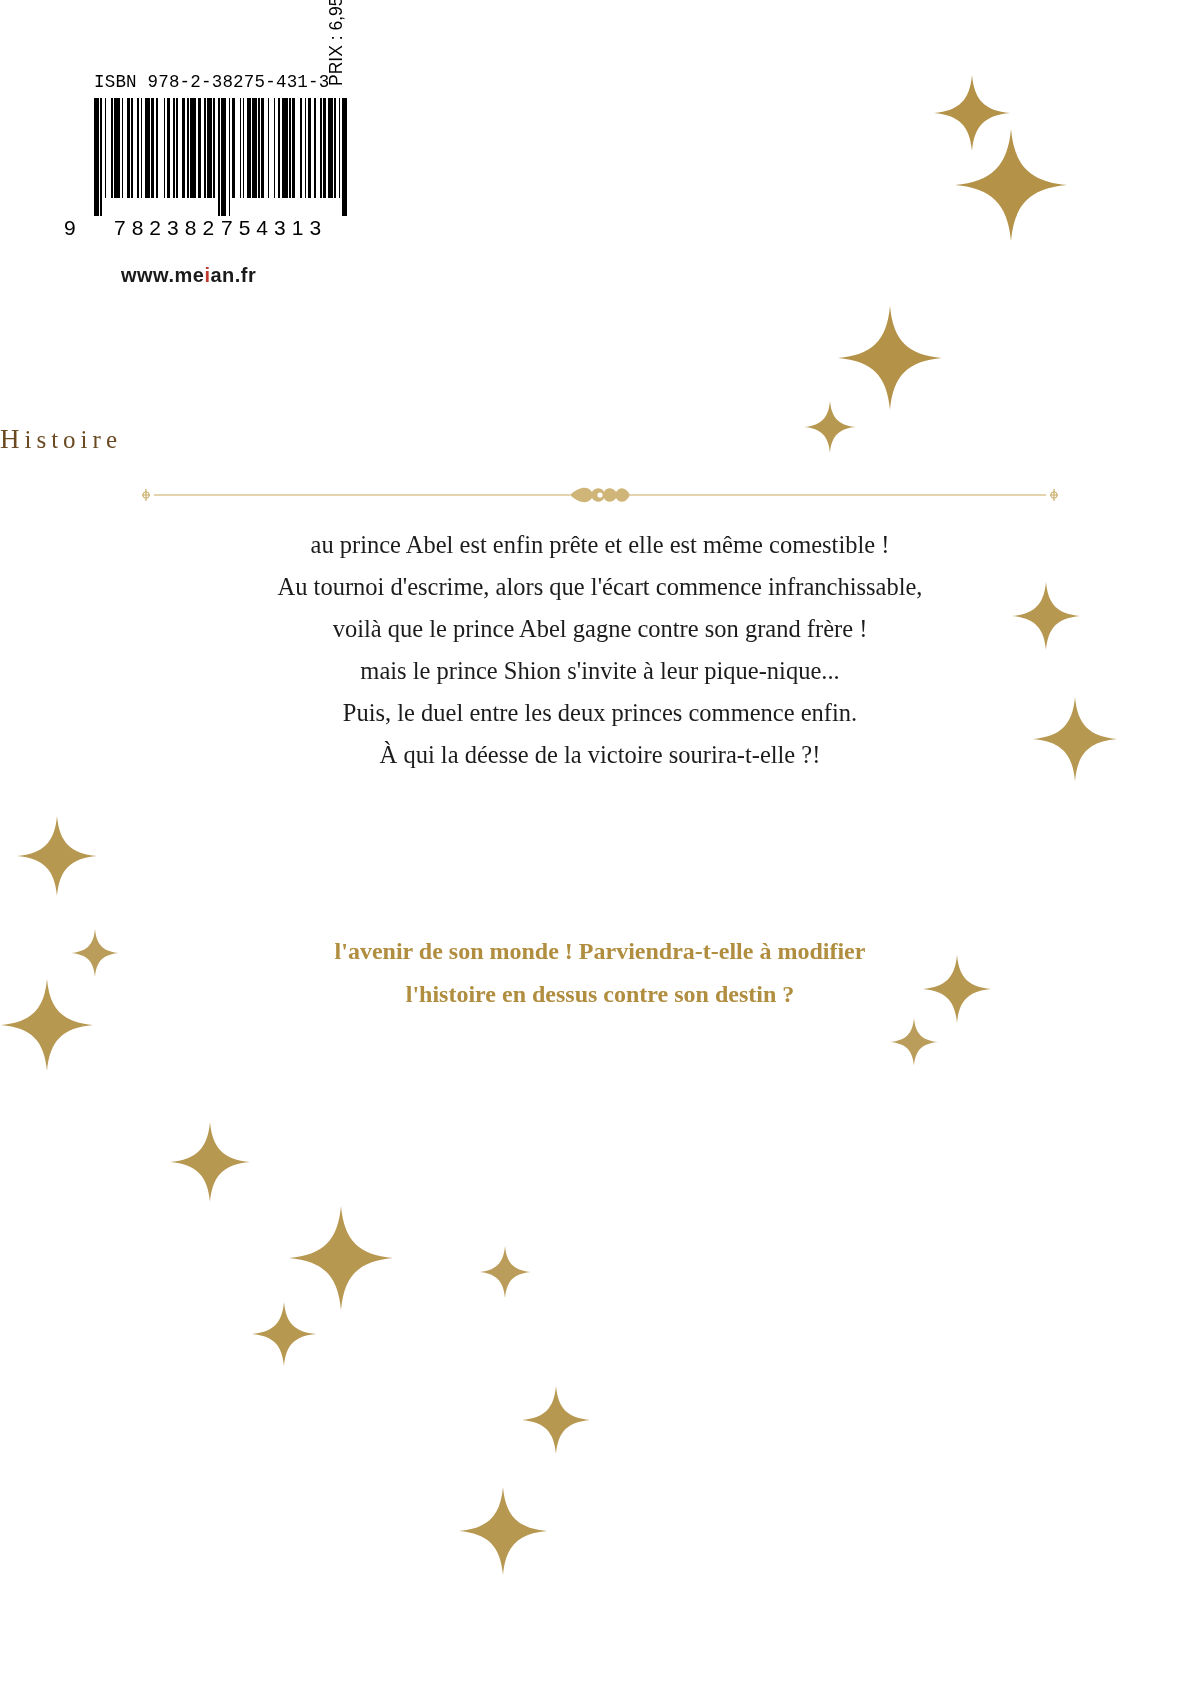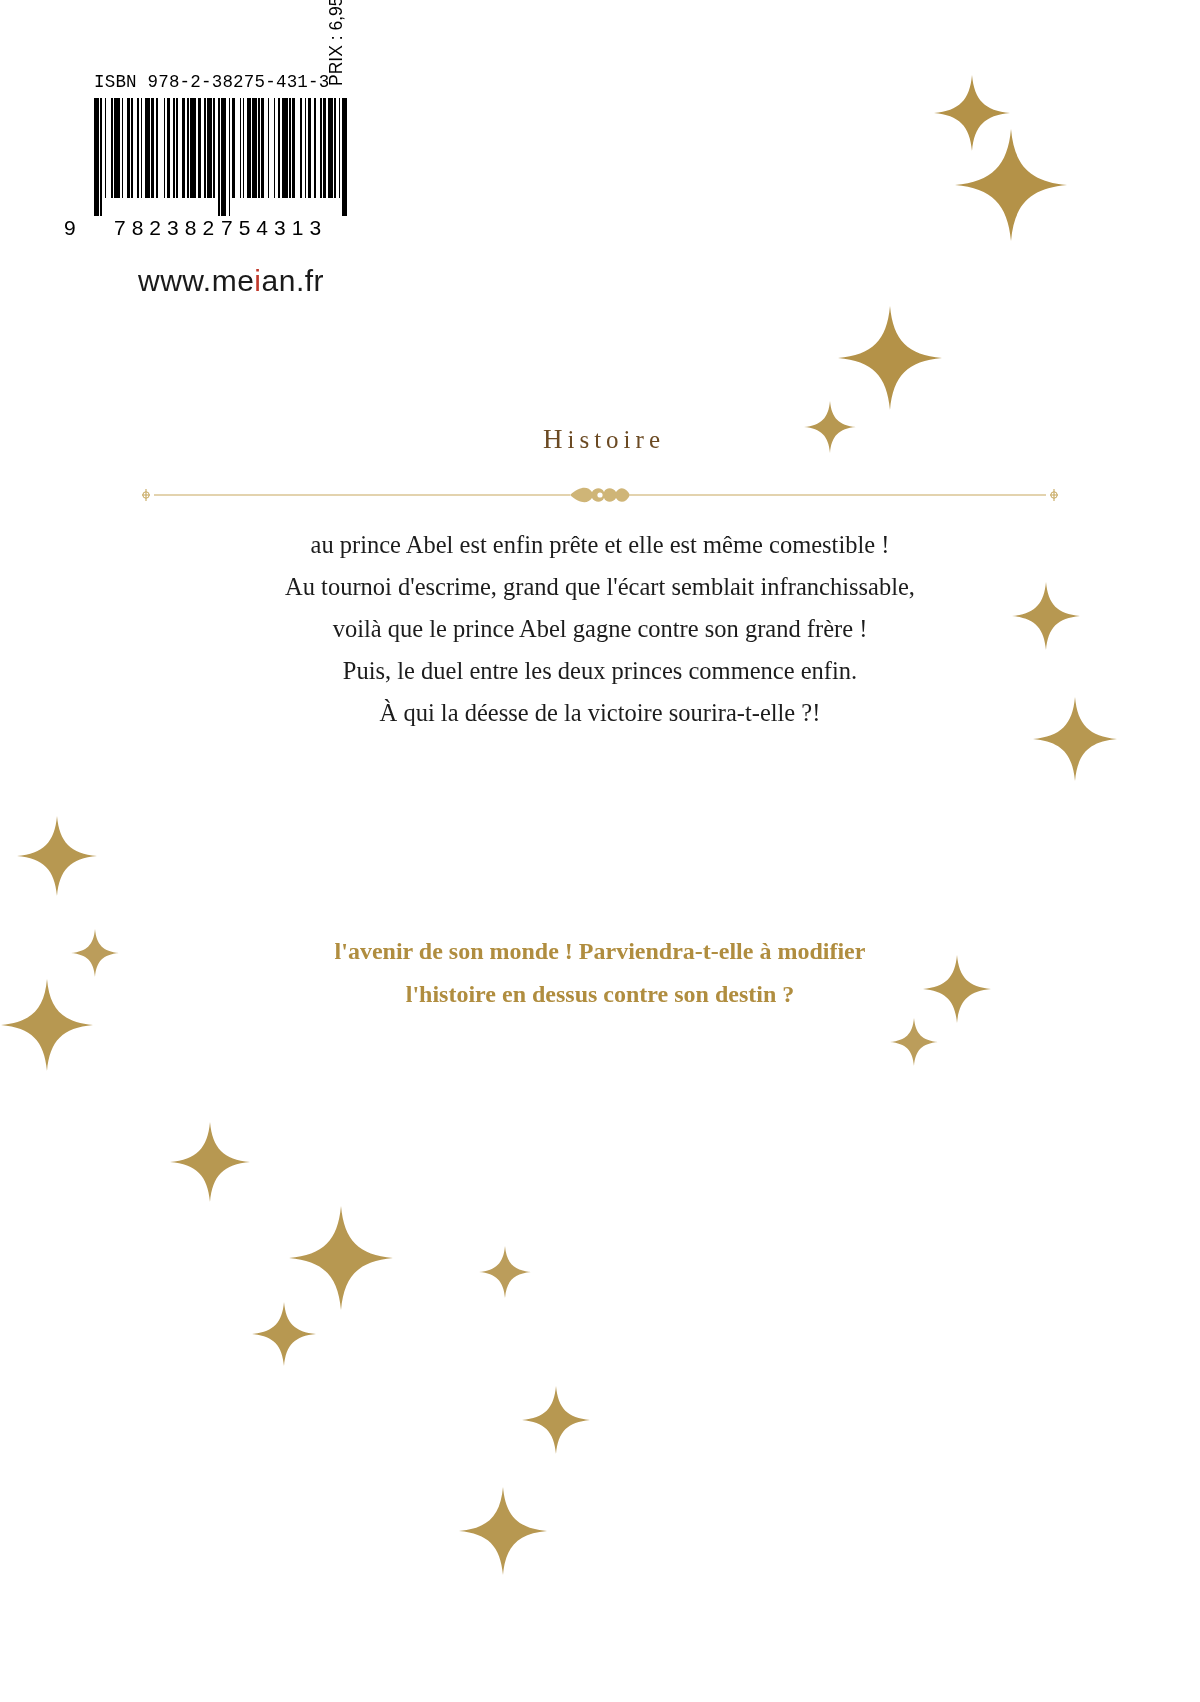--- a/index.html
+++ b/index.html
@@ -61,51 +61,50 @@
     top: 14px;
     font-family: "Liberation Sans", sans-serif;
     font-size: 17.5px;
     color: #000;
     transform: rotate(-90deg);
     transform-origin: left top;
     white-space: nowrap;
   }
   #website {
     position: absolute;
-    left: 138px;
+    left: 121px;
     top: 264px;
     font-family: "Liberation Sans", sans-serif;
-    font-weight: normal;
-    font-size: 30px;
+    font-weight: bold;
+    font-size: 20px;
     letter-spacing: 0.5px;
     color: #1a1a1a;
     white-space: nowrap;
   }
   #website .accent { color: #c0392b; }
 
   
   .star {
     position: absolute;
     pointer-events: none;
   }
   .star svg { display: block; }
 
   
   #histoire-title {
     position: absolute;
     left: 0;
     right: 0;
     top: 424px;
-    text-align: center;
+    text-align: left;
     font-family: "Liberation Serif", serif;
     font-size: 25px;
     letter-spacing: 5px;
     color: #6b4a23;
     text-transform: none;
-    margin-left: 8px;
   }
   #histoire-title .cap { font-size: 27px; }
 
   #divider {
     position: absolute;
     left: 140px;
     top: 482px;
     width: 920px;
     height: 26px;
   }
@@ -308,22 +307,23 @@
     <path d="M914 7 L914 19 M910 13 L918 13" stroke="#c7a85f" stroke-width="1.1"></path>
     <circle cx="914" cy="13" r="3.2" stroke="#c7a85f" stroke-width="1" fill="none"></circle>
     <path d="M430 13 C440 4, 448 4, 452 10 C455 5, 462 5, 464 10 C466 5, 473 5, 476 10 C480 4, 486 5, 490 13
              C486 21, 480 22, 476 16 C473 21, 466 21, 464 16 C462 21, 455 21, 452 16 C448 22, 440 22, 430 13 Z" fill="#c7a85f" opacity="0.85"></path>
     <circle cx="460" cy="13" r="2.6" fill="#ffffff"></circle>
   </svg>
 </div>
 
 <div id="synopsis">
   <span class="line">au prince Abel est enfin prête et elle est même comestible !</span>
-  <span class="line">Au tournoi d'escrime, grand que l'écart semblait infranchissable,</span>
+  <span class="line">Au tournoi d'escrime, alors que l'écart commence infranchissable,</span>
   <span class="line">voilà que le prince Abel gagne contre son grand frère !</span>
+  <span class="line">mais le prince Shion s'invite à leur pique-nique...</span>
   <span class="line">Puis, le duel entre les deux princes commence enfin.</span>
   <span class="line">À qui la déesse de la victoire sourira-t-elle ?!</span>
 </div>
 
 <div id="tagline">
   <span class="line">l'avenir de son monde ! Parviendra-t-elle à modifier</span>
   <span class="line">l'histoire en dessus contre son destin ?</span>
 </div>
 
 </body></html>

